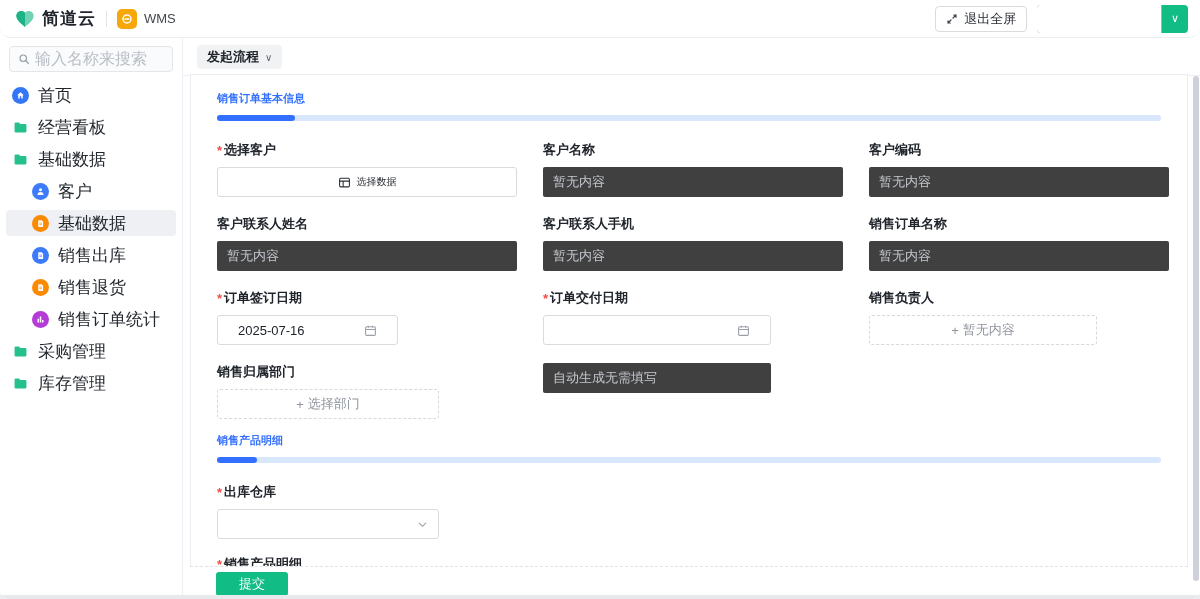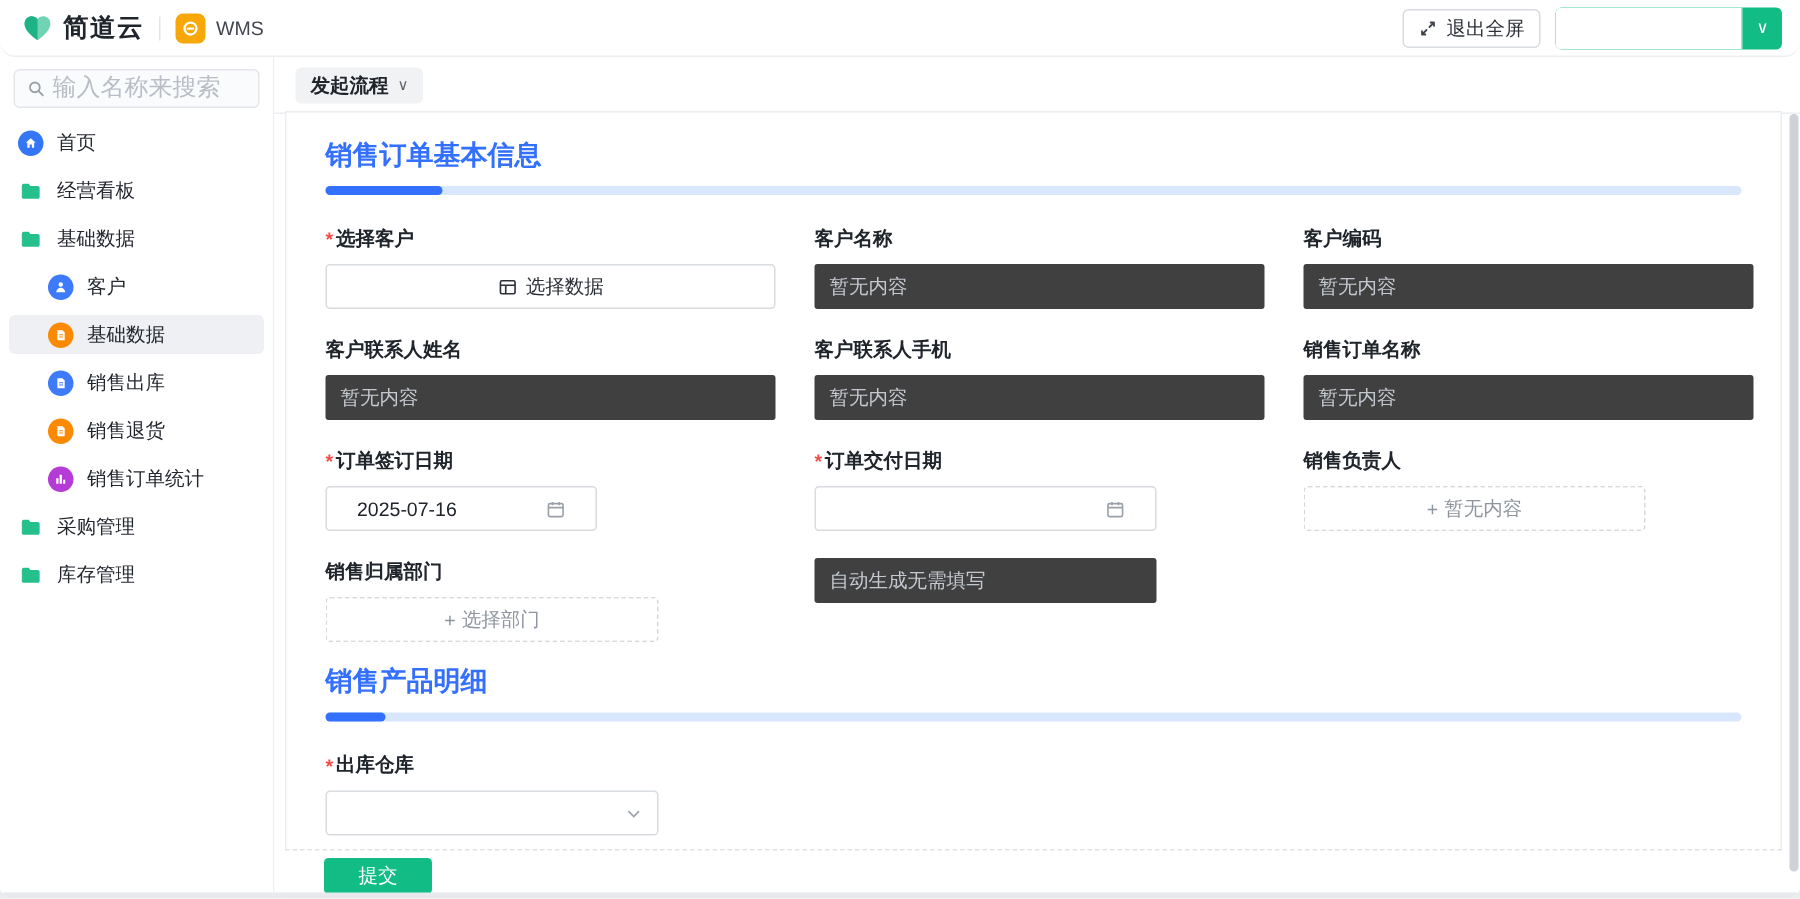--- a/index.html
+++ b/index.html
@@ -22,43 +22,43 @@
   .btn-install .main { display:flex; align-items:center; padding:0 12px; font-size:13px; }
   .btn-install .sep { width:1px; background:rgba(255,255,255,.35); }
   .btn-install .caret { display:flex; align-items:center; padding:0 9px; font-size:11px; }
 
   
   .bodywrap { display:flex; height:557px; }
   .sidebar { width:183px; border-right:1px solid #eceef1; padding:8px 0 0; background:#fff; flex:none; }
   .search { margin:0 9px 10px; height:26px; border:1px solid #e4e6e9; background:#fafbfc; border-radius:4px; display:flex; align-items:center; padding:0 8px; gap:5px; }
   .search input { border:none; outline:none; background:transparent; font-size:16px; width:120px; color:#333; }
   .search input::placeholder { color:#b9bec6; }
-  .menu-item { display:flex; align-items:center; gap:9px; height:26px; margin:0 6px 6px; padding:0 6px; border-radius:4px; cursor:pointer; color:#23272e; font-size:13px; }
+  .menu-item { display:flex; align-items:center; gap:9px; height:26px; margin:0 6px 6px; padding:0 6px; border-radius:4px; cursor:pointer; color:#23272e; font-size:17px; }
   .menu-item.lv2 { padding-left:26px; }
   .menu-item.active { background:#eef0f3; }
   .cicon { width:17px; height:17px; border-radius:50%; display:flex; align-items:center; justify-content:center; flex:none; }
   .ficon { width:17px; height:17px; display:flex; align-items:center; justify-content:center; flex:none; }
 
   .main { flex:1; position:relative; background:#fff; min-width:0; }
   .toolbar { height:26px; margin-top:6px; padding:0 14px; display:flex; align-items:center; }
   .btn-flow { display:flex; align-items:center; gap:6px; height:24px; padding:0 10px; background:#f1f2f4; border-radius:4px; font-size:13px; font-weight:bold; color:#20242b; cursor:pointer; }
   .btn-flow .cv { font-size:10px; color:#5f646c; font-weight:normal; }
   .toolbar-line { height:1px; background:#eceef1; margin-top:5px; }
 
   .card { position:absolute; left:7px; top:36px; width:998px; bottom:0; border:1px solid #ebedf0; border-bottom:none; background:#fff; padding:16px 26px 0; overflow:hidden; }
 
-  .sec-title { color:#3370ff; font-weight:bold; font-size:18px; margin-bottom:9px;font-family:Liberation Serif, serif; }
+  .sec-title { color:#3370ff; font-weight:bold; font-size:11px; margin-bottom:9px;font-family:Liberation Serif, serif; }
   .progress { height:6px; border-radius:3px; background:#d9e7fd; margin-bottom:20px; position:relative; }
   .progress .seg { position:absolute; left:0; top:0; bottom:0; border-radius:3px; background:#3370ff; }
 
   .frow { display:grid; grid-template-columns:300px 300px 300px; column-gap:26px; margin-bottom:18px; }
   .flabel { font-weight:bold; font-size:13px; color:#20242b; margin-bottom:8px; display:flex; align-items:center; }
   .req { color:#f54a45; margin-right:2px; font-weight:bold; }
   .inp-disabled { height:30px; background:#404040; border-radius:2px; display:flex; align-items:center; padding:0 10px; color:#c4c8cf; font-size:13px; }
-  .btn-selectdata { height:30px; width:300px; border:1px solid #d8dbdf; border-radius:3px; background:#fff; display:flex; align-items:center; justify-content:center; gap:6px; font-size:13px; color:#2b2f36; cursor:pointer; }
+  .btn-selectdata { height:30px; width:300px; border:1px solid #d8dbdf; border-radius:3px; background:#fff; display:flex; align-items:center; justify-content:center; gap:6px; font-size:10px; color:#2b2f36; cursor:pointer; }
   .inp-date { height:30px; border:1px solid #d8dbdf; border-radius:3px; background:#fff; display:flex; align-items:center; padding:0 20px; justify-content:space-between; cursor:text; }
   .inp-date input { border:none; outline:none; font-size:13px; color:#20242b; width:100%; font-family:inherit; }
   .btn-dashed { height:30px; border:1px dashed #d5d8dc; border-radius:3px; background:#fff; display:flex; align-items:center; justify-content:center; gap:4px; color:#8f959e; font-size:13px; cursor:pointer; }
   .selectbox { height:30px; width:222px; border:1px solid #d8dbdf; border-radius:3px; display:flex; align-items:center; justify-content:flex-end; padding:0 10px; cursor:pointer; color:#8f959e; }
 
   
   table.sub { border-collapse:collapse; table-layout:fixed; width:946px; margin-bottom:10px; }
   table.sub th, table.sub td { border:1px solid #e5e6eb; font-size:12px; padding:0 8px; text-align:left; white-space:nowrap; overflow:hidden; }
   table.sub th { height:30px; font-weight:normal; color:#1f2329; background:#fff; }
   table.sub th.numcol { background:#f2f3f5; }

